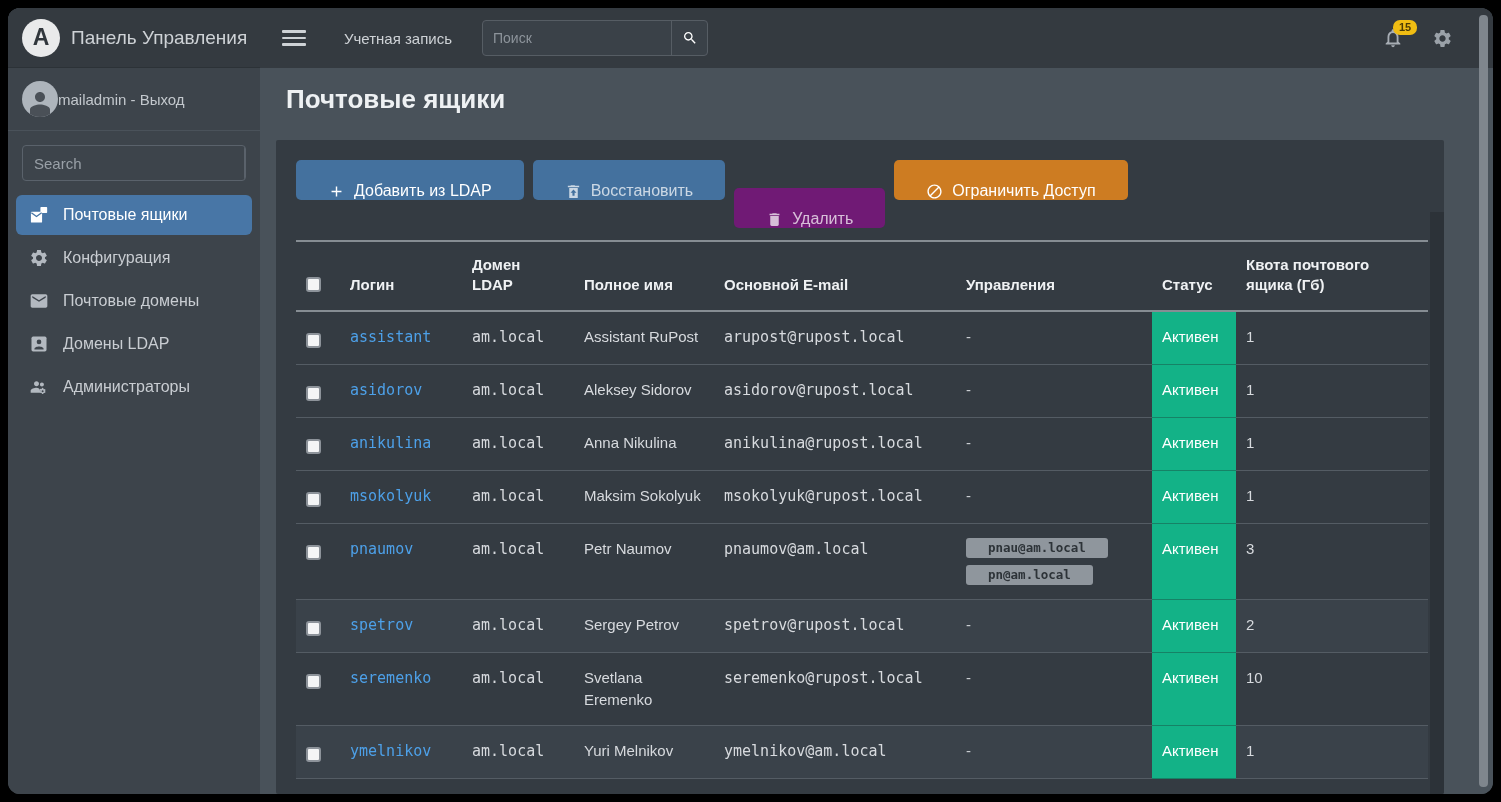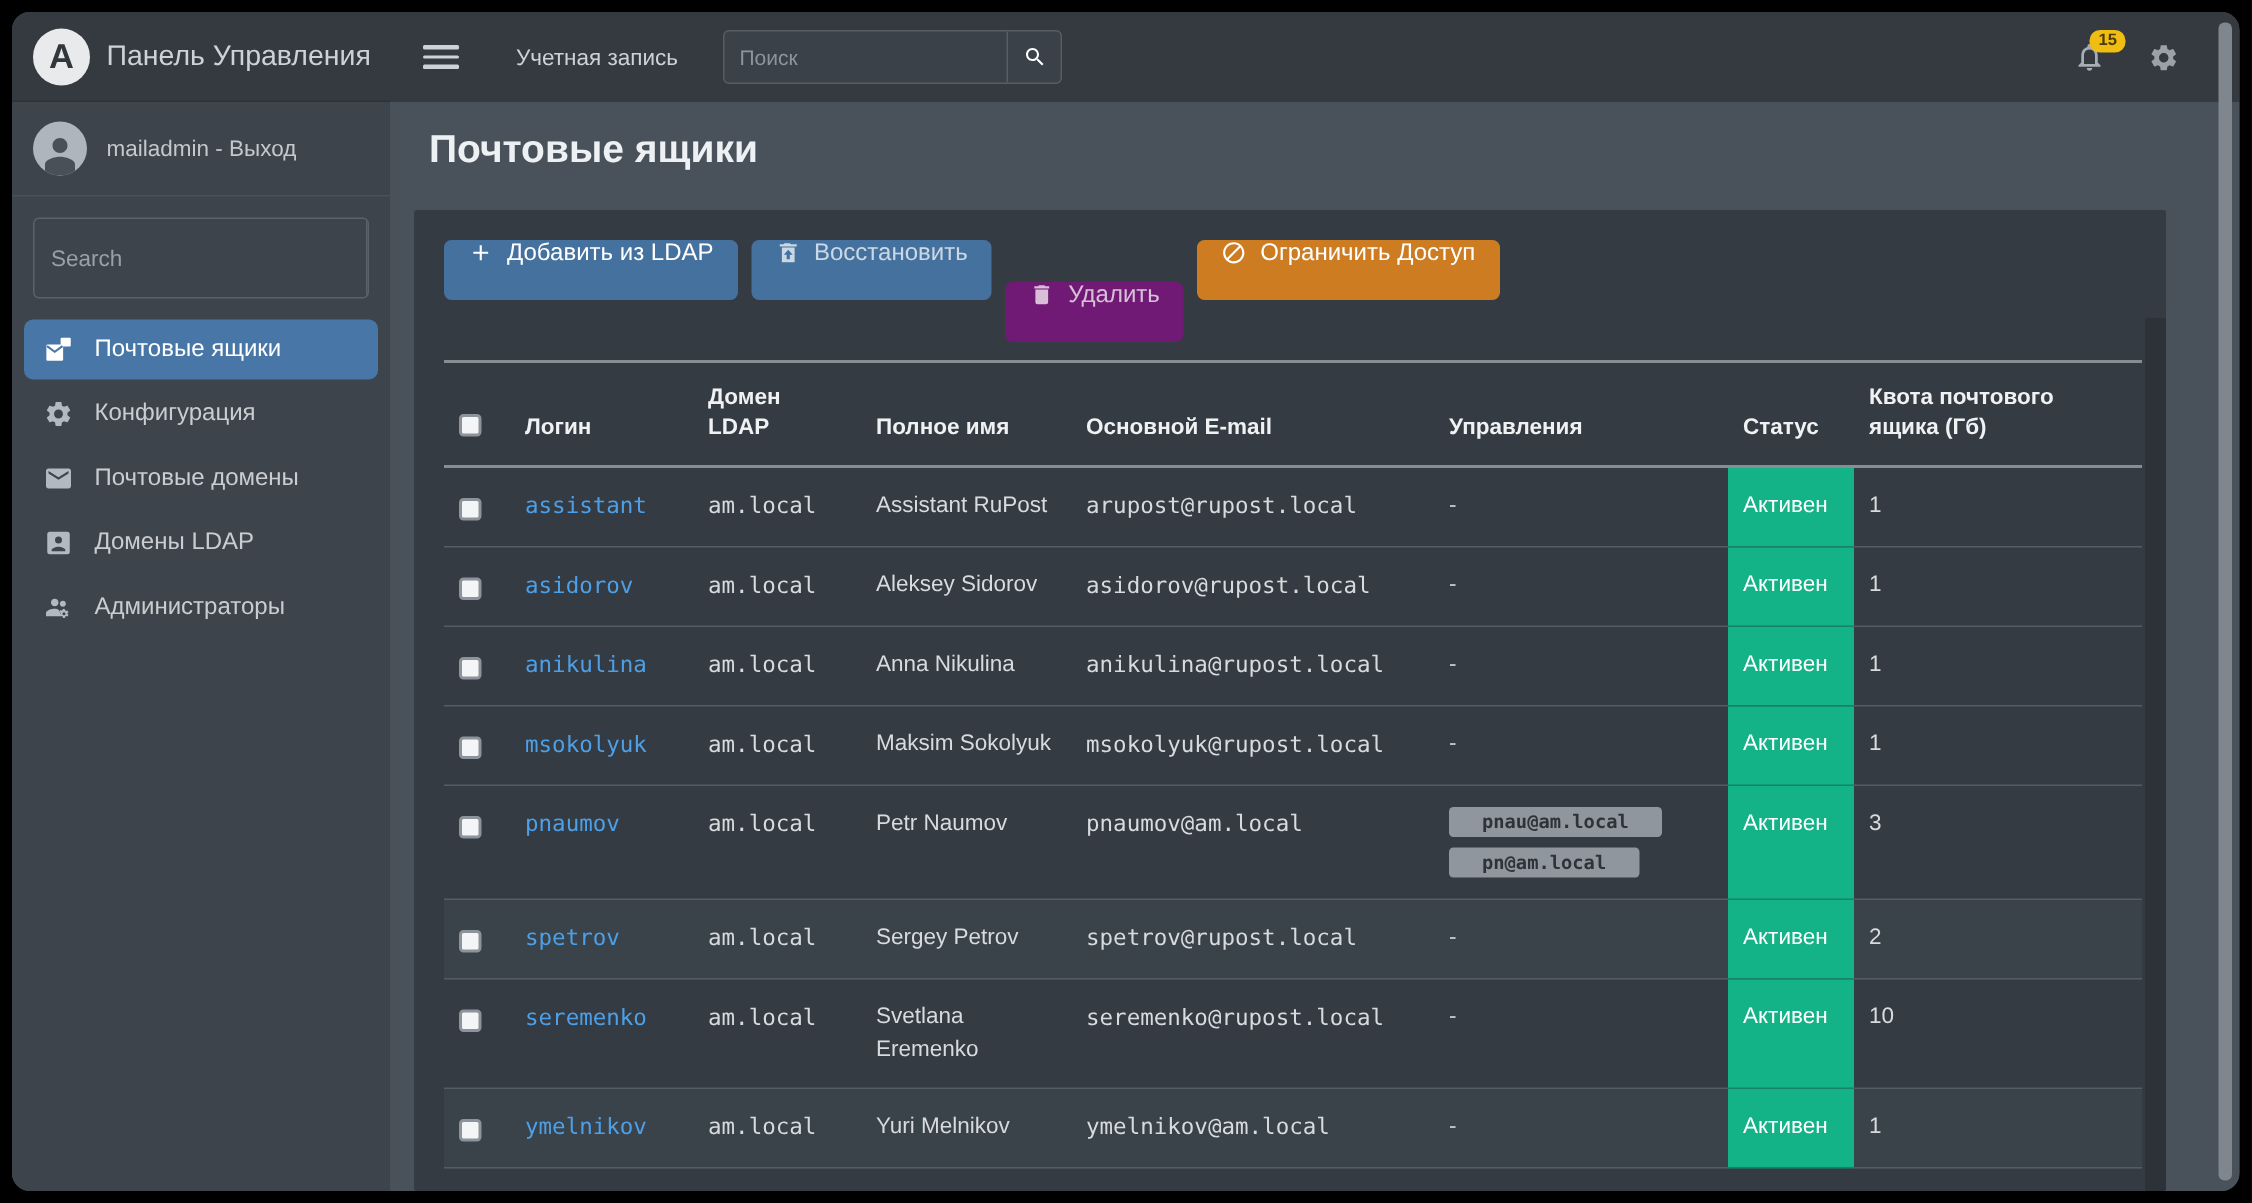--- a/index.html
+++ b/index.html
@@ -7,26 +7,26 @@
   .window { position:absolute; left:8px; top:8px; width:1485px; height:786px; border-radius:12px;
             overflow:hidden; display:flex; background:#49525a; }
 
   
   .sidebar { width:252px; background:#3d444b; display:flex; flex-direction:column; flex:none; }
   .sidebar-header { height:60px; background:#343a40; display:flex; align-items:center; padding:0 14px;
                     gap:11px; border-bottom:1px solid #2c3237; flex:none; }
   .logo-circle { width:38px; height:38px; border-radius:50%; background:#e9eaeb; color:#31373d;
                  display:flex; align-items:center; justify-content:center; font-weight:800; font-size:23px; flex:none; }
   .brand-title { font-size:19px; color:#ced2d6; white-space:nowrap; }
-  .user-row { display:flex; align-items:center; gap:13px; padding:13px 14px; border-bottom:1px solid #4a525a; cursor:pointer; }
+  .user-row { display:flex; align-items:center; padding:13px 14px; border-bottom:1px solid #4a525a; cursor:pointer; }
   .avatar { width:36px; height:36px; border-radius:50%; background:#aeb5bc; overflow:hidden; display:flex;
             align-items:flex-end; justify-content:center; flex:none; }
   .avatar svg { width:30px; height:30px; fill:#4a5057; }
   .user-label { color:#c3c8cd; font-size:15px; }
-  .sidebar-search { margin:14px 14px 12px 14px; display:flex; height:54px; border:1px solid #5a626b;
+  .sidebar-search { margin:14px 14px 12px 14px; display:flex; height:36px; border:1px solid #5a626b;
                     border-radius:4px; overflow:hidden; }
   .sidebar-search input { flex:1; background:transparent; border:none; outline:none; color:#d5d8db;
                           font-size:15px; padding:0 11px; font-family:"Liberation Sans",sans-serif; }
   .sidebar-search input::placeholder { color:#99a0a7; }
   .search-btn { width:44px; background:transparent; border:none; border-left:1px solid #5a626b;
                 display:flex; align-items:center; justify-content:center; cursor:pointer; }
   .search-btn svg { width:18px; height:18px; fill:#eceeef; }
   .nav { padding:2px 8px; display:flex; flex-direction:column; gap:3px; }
   .nav-item { display:flex; align-items:center; gap:14px; padding:10px 13px; border-radius:6px;
               color:#c9cdd2; font-size:16px; cursor:pointer; --cut:#3d444b; }
@@ -55,22 +55,22 @@
                  font-size:11px; font-weight:700; padding:1px 6px 2px; border-radius:7px; line-height:12px; }
   .gear-top { cursor:pointer; }
   .gear-top svg { width:21px; height:21px; fill:#9aa1a8; display:block; }
 
   
   .content { flex:1; background:#49525a; padding:14px 0 0 16px; display:flex; flex-direction:column; min-height:0; }
   .page-title { font-size:26px; line-height:34px; font-weight:600; color:#eef1f3; margin:0 0 24px 10px; flex:none; }
   .card { background:#343b42; margin-right:49px; padding:20px 16px 0 20px; flex:1; position:relative;
           overflow:hidden; border-radius:2px; }
   .toolbar { display:flex; gap:9px; margin-bottom:12px; }
-  .btn { height:40px; border:none; border-radius:5px; padding:0 16px; font-size:16px; color:#fff;
-         display:flex; align-items:flex-start; gap:9px; cursor:pointer; font-family:"Liberation Sans",sans-serif; }
+  .btn { height:40px; border:none; border-radius:5px; padding:0 32px; font-size:16px; color:#fff;
+         display:flex; align-items:flex-end; gap:9px; cursor:pointer; font-family:"Liberation Sans",sans-serif; }
   .btn svg { width:17px; height:17px; fill:currentColor; flex:none; }
   .style-blue { background:#44719e; --cut:#44719e; }
   .style-red { background:#701a75;margin-top:28px; --cut:#c94d47; }
   .style-orange { background:#cd7c22; --cut:#cd7c22; }
   .is-disabled { color:rgba(255,255,255,.72); }
 
   
   table { width:100%; border-collapse:separate; border-spacing:0; font-size:15px; color:#d7dade; table-layout:fixed; }
   thead th { text-align:left; font-weight:700; color:#eff1f3; padding:13px 10px 15px;
              border-top:2px solid #868d93; border-bottom:2px solid #868d93; vertical-align:bottom; line-height:20px; }

